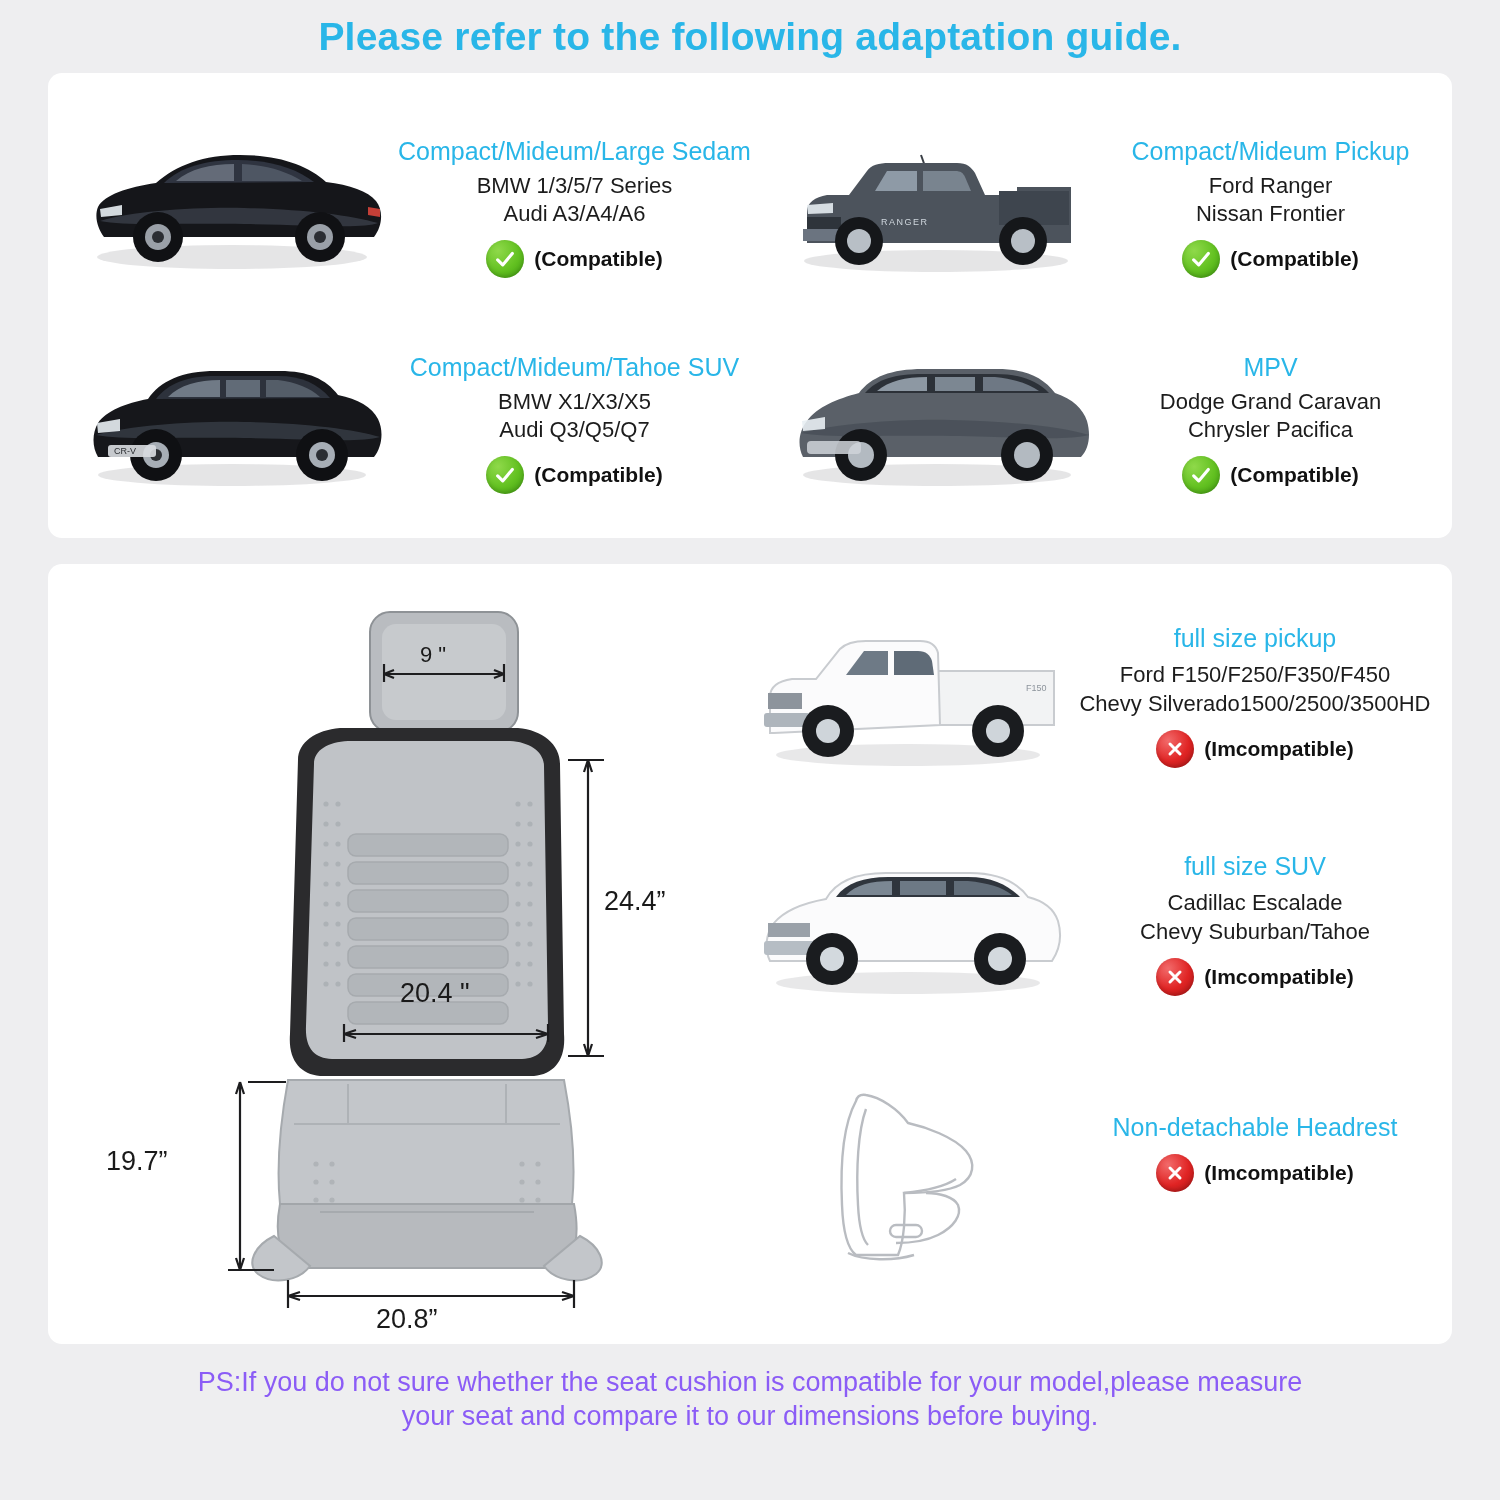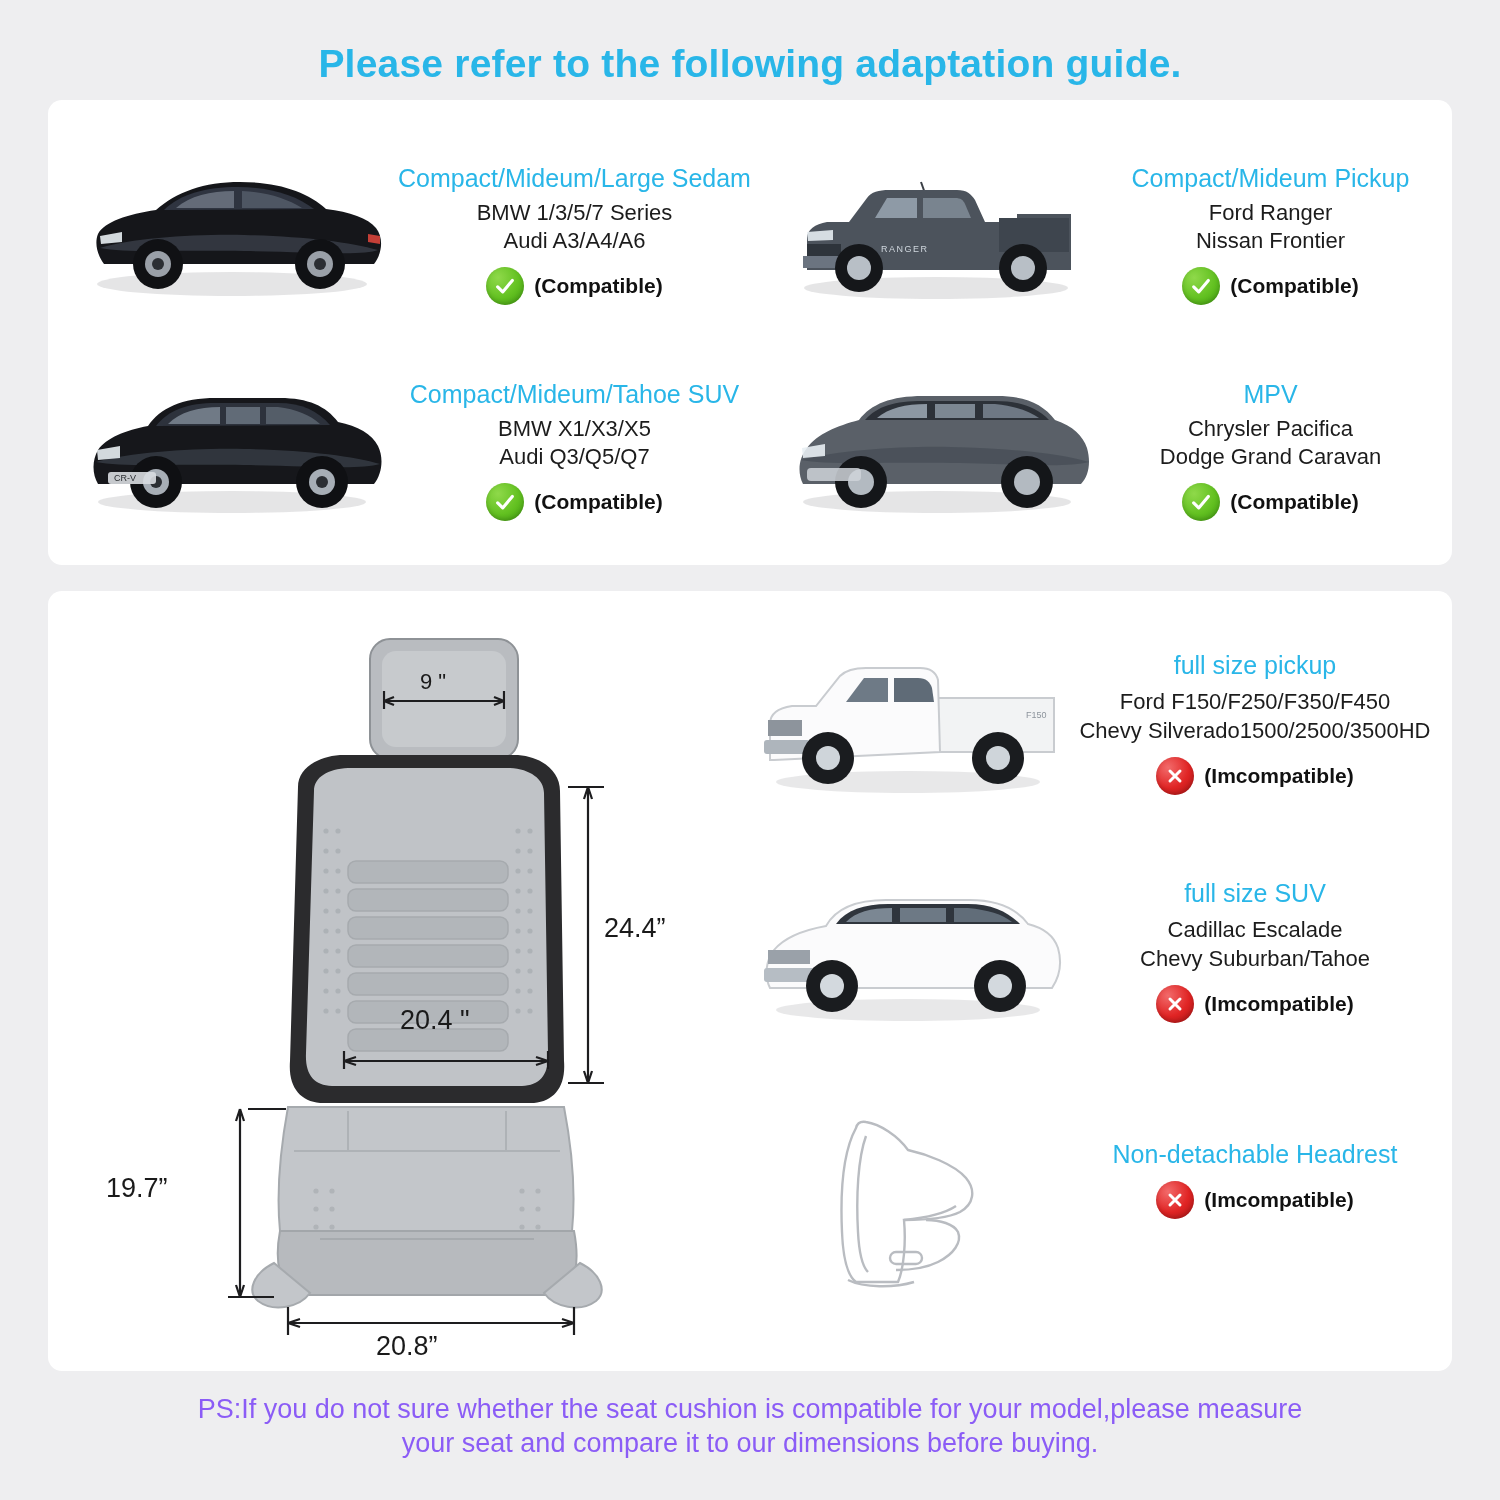--- a/index.html
+++ b/index.html
@@ -11,21 +11,21 @@
     overflow: hidden;
     position: relative;
   }
 
   
   .page-title {
     text-align: center;
     color: #29b6e8;
     font-size: 39px;
     font-weight: bold;
-    padding-top: 42px;
+    padding-top: 15px;
     letter-spacing: 0.2px;
   }
 
   
   .panel {
     background: #ffffff;
     border-radius: 14px;
     margin: 0 48px;
     position: relative;
   }
@@ -253,22 +253,22 @@
           <circle cx="90" cy="114" r="26" fill="#141619"></circle>
           <circle cx="90" cy="114" r="13" fill="#b3bac1"></circle>
           <circle cx="256" cy="114" r="26" fill="#141619"></circle>
           <circle cx="256" cy="114" r="13" fill="#b3bac1"></circle>
           <path d="M31 80 L54 76 L54 88 L32 90 Z" fill="#e8eef3" opacity=".9"></path>
           <rect x="36" y="100" width="54" height="13" rx="4" fill="#cfd4d9" opacity=".85"></rect>
         </svg>
       </div>
       <div class="veh-txt">
         <div class="veh-cat">MPV</div>
+        <div class="veh-models">Dodge Grand Caravan</div>
         <div class="veh-models">Chrysler Pacifica</div>
-        <div class="veh-models">Dodge Grand Caravan</div>
         <div class="compat-row">
           <span class="badge ok">
             <svg width="22" height="22" viewBox="0 0 24 24">
                 <path d="M4 13 L9.5 18.5 L20 6" fill="none" stroke="#ffffff" stroke-width="3.4" stroke-linecap="round" stroke-linejoin="round"></path>
               </svg>
           </span>
           <span class="compat-label">(Compatible)</span>
         </div>
       </div>
     </div>

